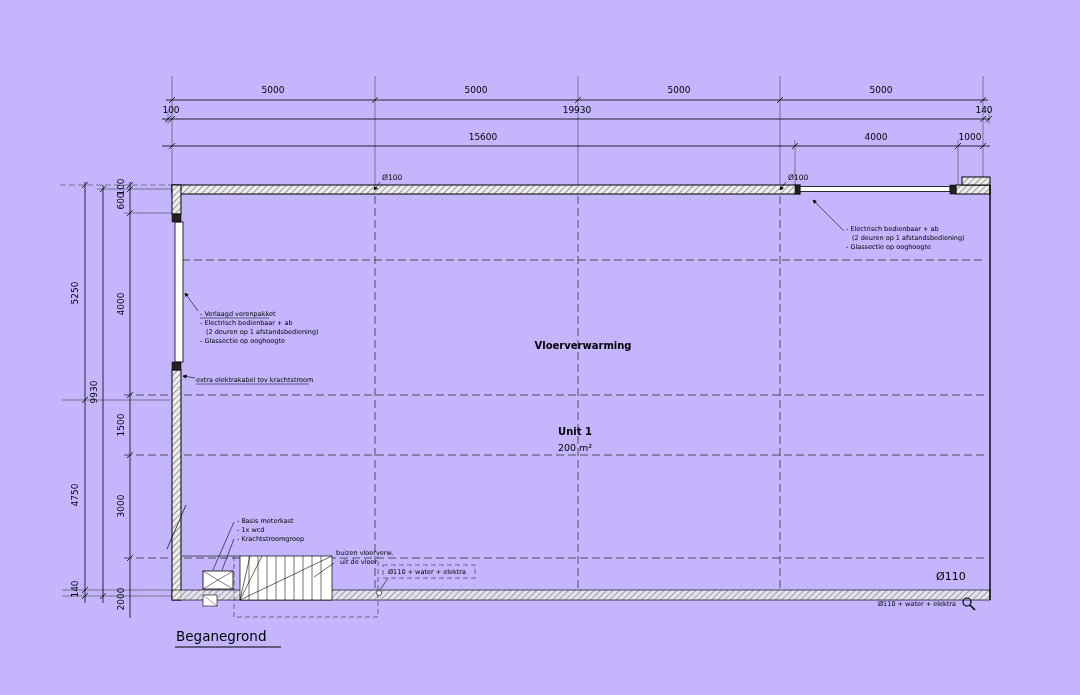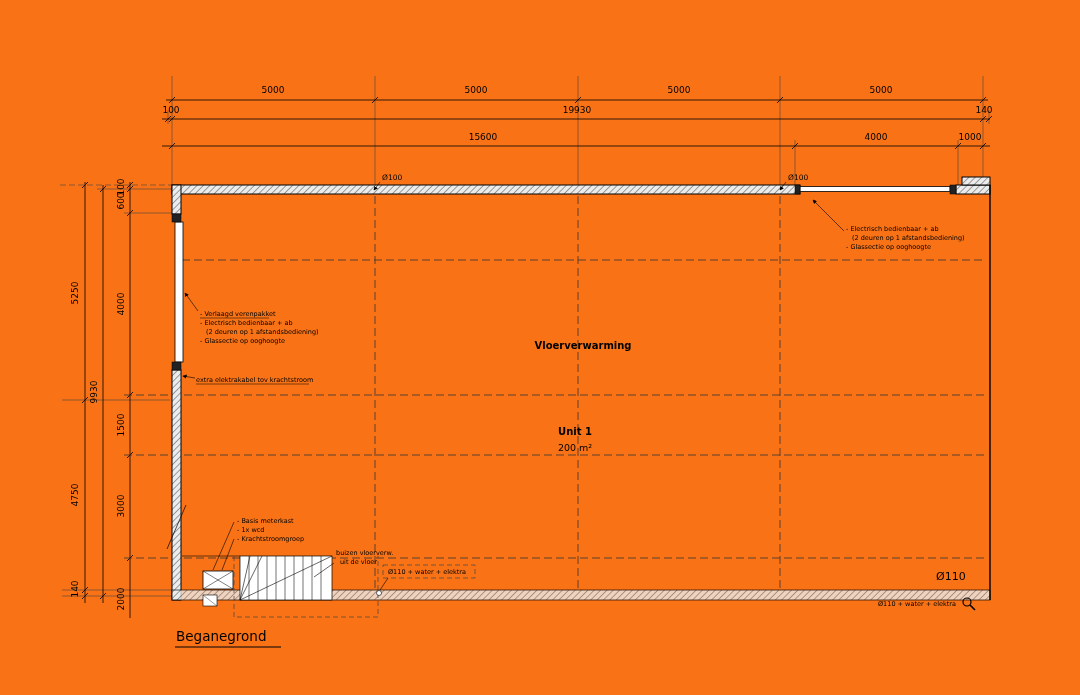--- a/index.html
+++ b/index.html
@@ -1,16 +1,16 @@
 <!DOCTYPE html>
 <html><head>
 <meta charset="utf-8">
 <style>
   html, body { margin:0; padding:0; background:#ffffff; }
-  .page { width:1080px; height:695px; background:#f97316; position:relative; overflow:hidden; }
+  .page { width:1080px; height:695px; background:#c4b5fd; position:relative; overflow:hidden; }
   svg { display:block; }
   text { fill:#000; font-family:"DejaVu Sans", sans-serif; }
   .dim   { font-size:9px; }
   .ann   { font-size:6.5px; }
   .lab-big { font-size:10px; font-weight:bold; }
   .lab-med { font-size:9.5px; }
   .pipe  { font-size:7.5px; }
   .pipe-big { font-size:11px; }
   .title { font-size:13.5px; }
 </style>

